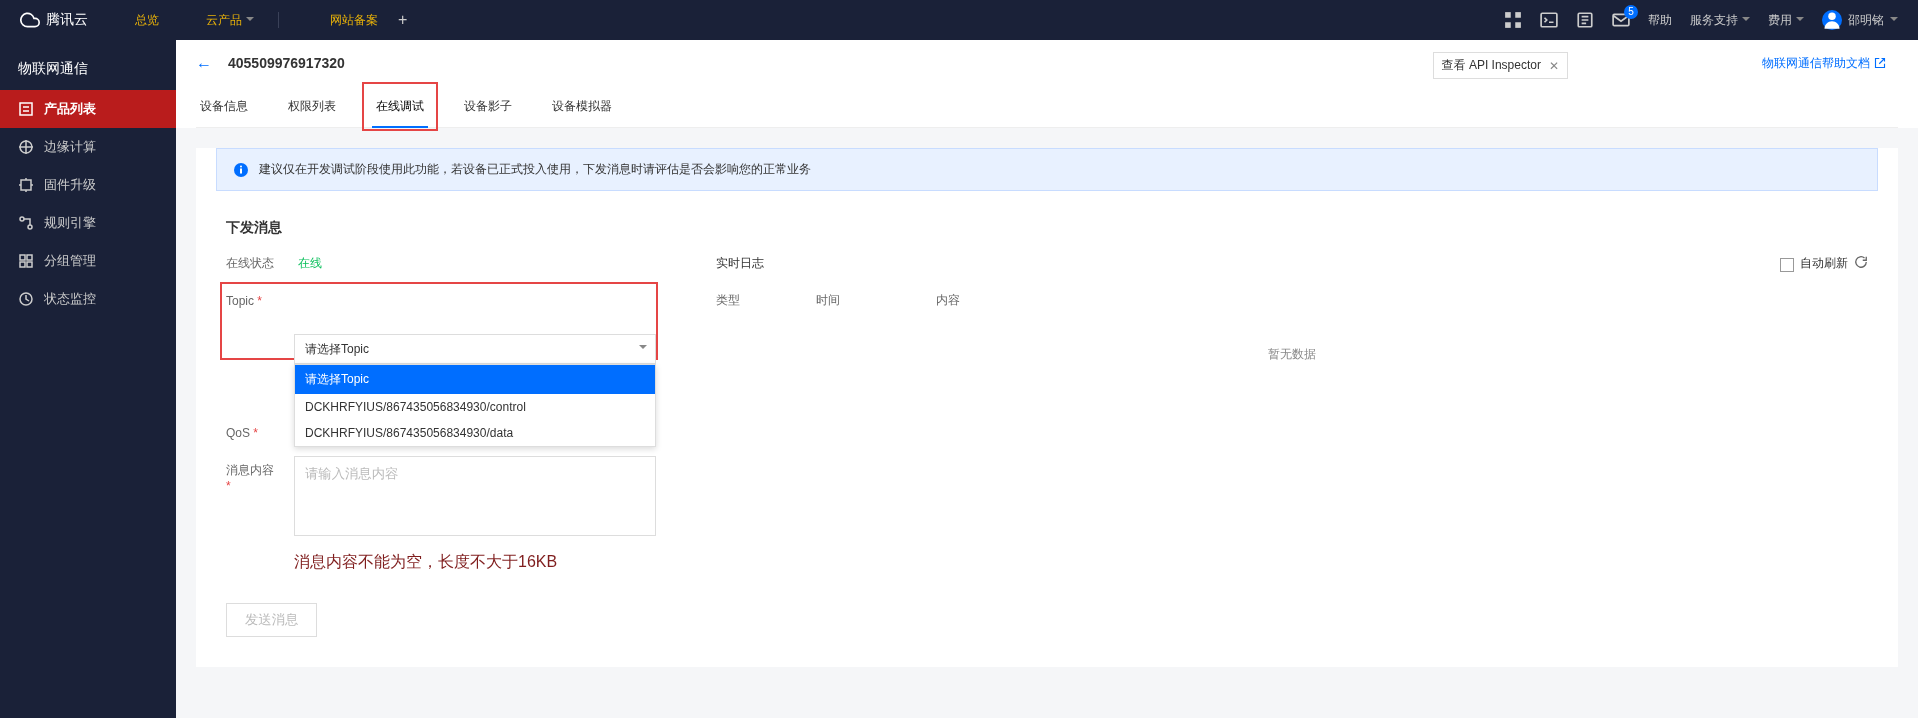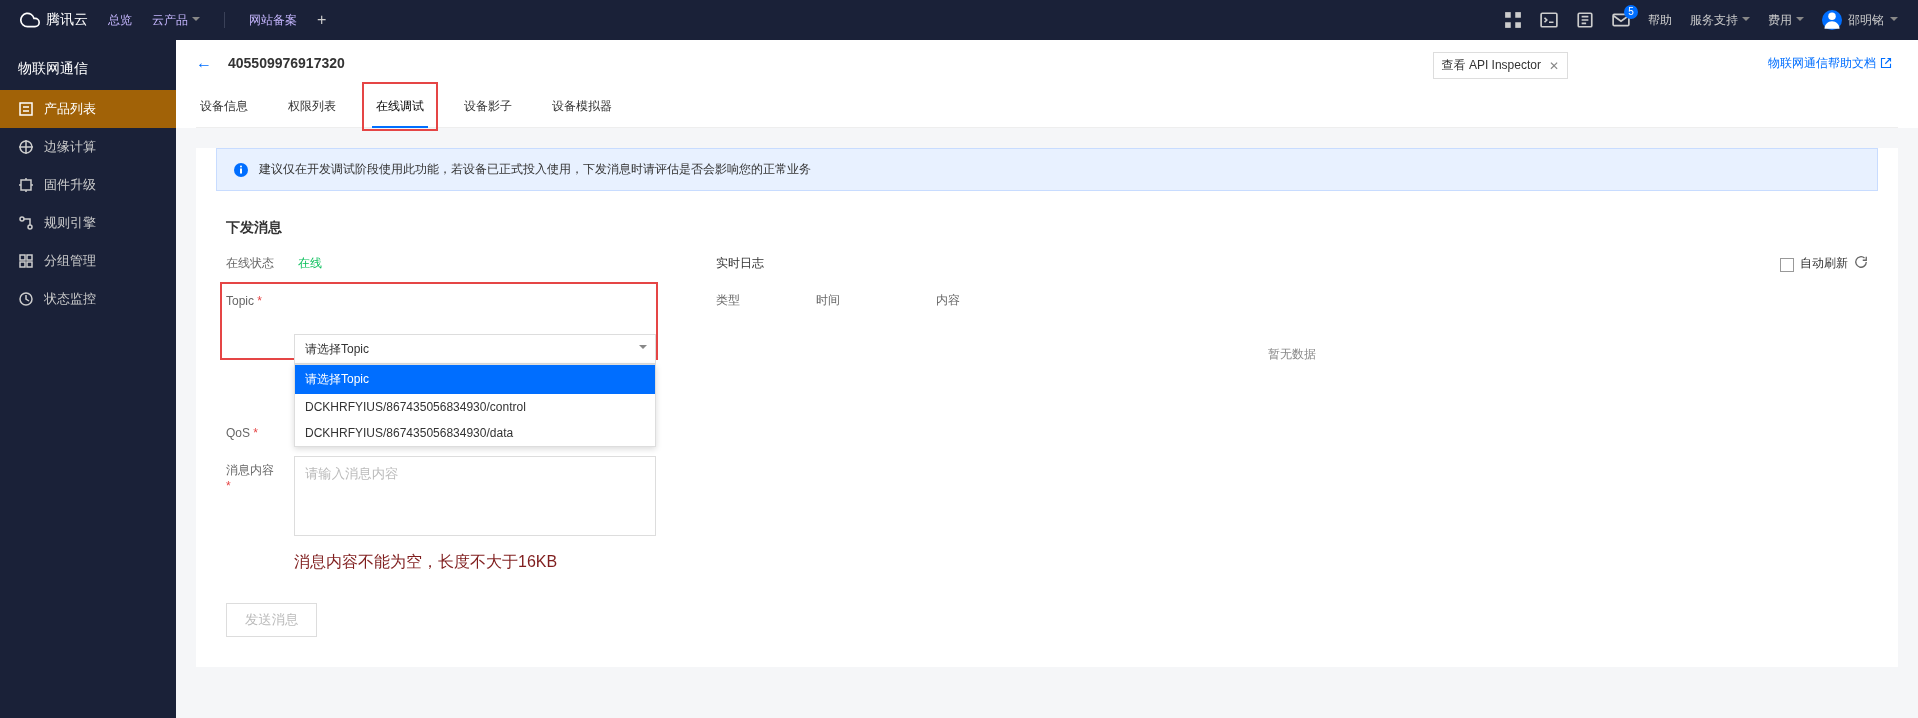--- a/index.html
+++ b/index.html
@@ -4,50 +4,50 @@
   <style>
     * { box-sizing: border-box; margin: 0; padding: 0; }
     body { font-family: -apple-system, BlinkMacSystemFont, "Segoe UI", "Microsoft YaHei", sans-serif; font-size: 12px; color: #333; background: #fff; }
     
     
     .top-nav { height: 40px; background: #1a2138; color: #fff; display: flex; align-items: center; padding: 0 20px; }
     .logo-area { display: flex; align-items: center; gap: 6px; margin-right: 20px; }
     .logo-icon { width: 20px; height: 20px; }
     .brand { font-size: 14px; font-weight: 500; }
     .nav-items { display: flex; align-items: center; gap: 20px; flex: 1; }
-    .nav-item { color: #c4b5fd; cursor: pointer; display: flex; align-items: center; gap: 4px; }
+    .nav-item { color: #eab308; cursor: pointer; display: flex; align-items: center; gap: 4px; margin-left: 27px; }
     .nav-divider { width: 1px; height: 16px; background: #3a4158; margin: 0 4px; }
     .nav-plus { color: #ccc; cursor: pointer; font-size: 16px; }
     .right-nav { display: flex; align-items: center; gap: 18px; }
     .right-nav-icon { width: 18px; height: 18px; cursor: pointer; position: relative; color: #ccc; display: flex; align-items: center; justify-content: center; }
     .badge { position: absolute; top: -6px; right: -8px; background: #006eff; color: #fff; border-radius: 8px; font-size: 10px; padding: 0 4px; min-width: 14px; text-align: center; line-height: 14px; }
     .right-nav-text { color: #ccc; cursor: pointer; display: flex; align-items: center; gap: 4px; }
     .user-area { display: flex; align-items: center; gap: 6px; cursor: pointer; }
     .avatar { width: 20px; height: 20px; border-radius: 50%; background: #006eff; display: flex; align-items: center; justify-content: center; }
     .chev-down::after { content: ""; border: 4px solid transparent; border-top-color: #888; display: inline-block; margin-top: 4px; }
     
     
     .main-layout { display: flex; height: calc(100vh - 40px); }
     
     
     .sidebar { width: 176px; background: #1a2138; color: #fff; padding-top: 10px; flex-shrink: 0; }
     .sidebar-title { padding: 10px 18px 12px; font-size: 14px; font-weight: 500; color: #fff; }
     .sidebar-item { padding: 10px 18px; display: flex; align-items: center; gap: 10px; color: #ccc; cursor: pointer; font-size: 13px; }
-    .sidebar-item.active { background: #a16207; color: #fff; }
+    .sidebar-item.active { background: #b91c1c; color: #fff; font-weight: bold; }
     .sidebar-icon { width: 16px; height: 16px; display: flex; align-items: center; justify-content: center; flex-shrink: 0; }
     
     
     .content { flex: 1; background: #f5f6f8; overflow: auto; }
     .page-header { background: #fff; padding: 14px 20px 0; }
     .breadcrumb-row { display: flex; align-items: center; gap: 16px; margin-bottom: 18px; position: relative; }
     .back-arrow { color: #006eff; cursor: pointer; font-size: 16px; }
     .page-id { font-size: 14px; font-weight: 600; }
     .api-inspector-chip { position: absolute; right: 330px; top: -2px; border: 1px solid #ddd; padding: 4px 8px; display: flex; gap: 8px; align-items: center; background: #fff; font-size: 12px; color: #333; }
     .api-close { cursor: pointer; color: #888; }
-    .help-link { position: absolute; right: 6px; color: #006eff; cursor: pointer; display: flex; align-items: center; gap: 4px; }
+    .help-link { position: absolute; right: 12px; color: #006eff; cursor: pointer; display: flex; align-items: center; gap: 4px; }
     .tabs { display: flex; gap: 32px; border-bottom: 1px solid #eee; }
     .tab { padding: 8px 4px 12px; cursor: pointer; color: #333; position: relative; }
     .tab.active { color: #000; font-weight: 500; }
     .tab.active::after { content: ""; position: absolute; bottom: -1px; left: 0; right: 0; height: 2px; background: #006eff; }
     
     
     .panel { background: #fff; margin: 20px; padding: 0; }
     .info-banner { background: #e8f1ff; border: 1px solid #c8dcff; padding: 12px 16px; display: flex; align-items: center; gap: 10px; margin: 20px 20px 0 20px; }
     .info-icon { width: 16px; height: 16px; flex-shrink: 0; }
     .info-text { color: #333; font-size: 12px; }

